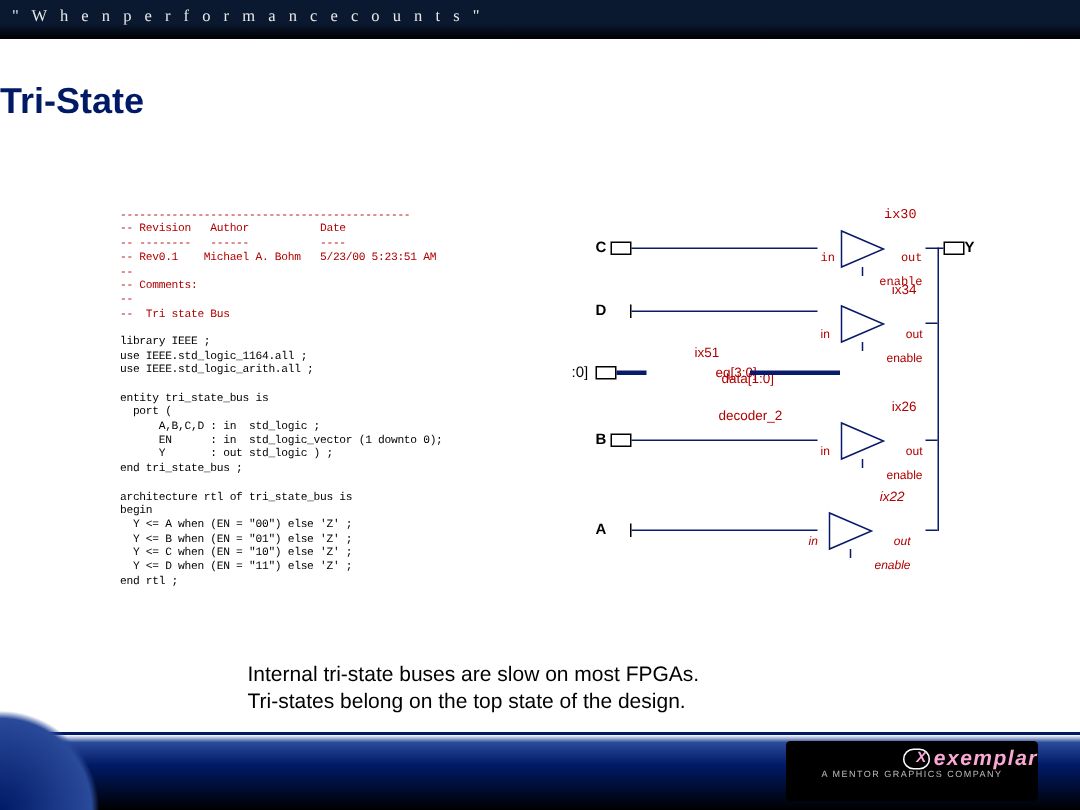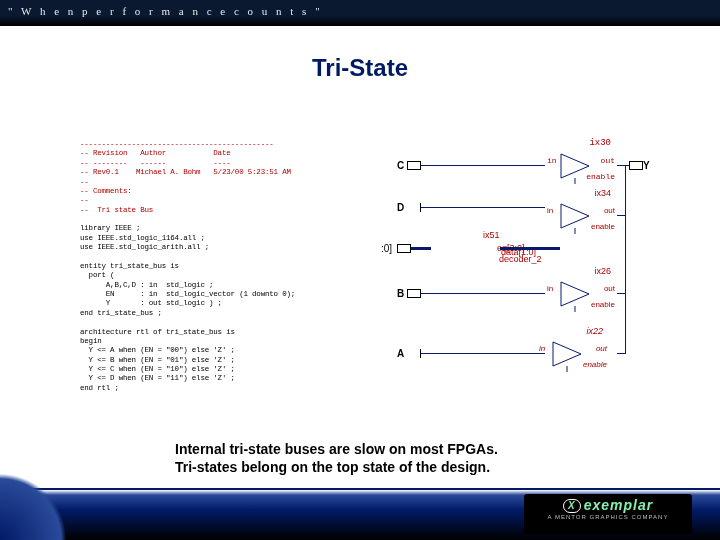--- a/index.html
+++ b/index.html
@@ -14,21 +14,21 @@
   .top-bar {
     height: 26px;
     background: linear-gradient(to bottom, #0a1830, #0a1830 60%, #000);
     color: #e8e8e8;
     font-size: 11px;
     letter-spacing: 3px;
     padding: 5px 8px;
     font-family: "Times New Roman", serif;
   }
   .title {
-    text-align: center;
+    text-align: left;
     font-size: 24px;
     font-weight: bold;
     color: #001a66;
     margin-top: 28px;
   }
   .content {
     position: absolute;
     top: 140px;
     left: 80px;
     width: 560px;
@@ -63,57 +63,57 @@
     position: absolute;
     top: -12px;
     right: 6px;
     font-size: 9px;
     color: #b00000;
   }
   .buf .in-lbl, .buf .out-lbl, .buf .en-lbl {
     position: absolute;
     font-size: 8px;
     color: #b00000;
+    margin-top: 12px;
   }
   .buf .in-lbl  { left: 2px;  top: 6px; }
   .buf .out-lbl { right: 2px; top: 6px; }
   .buf .en-lbl  { right: 2px; top: 22px; }
   .buf svg { position: absolute; left: 14px; top: 2px; }
   .wire {
     position: absolute;
     background: #0a1a6b;
   }
   .sig-label {
     position: absolute;
     font-size: 10px;
     font-family: Arial, sans-serif;
     font-weight: bold;
     color: #000;
   }
   .decoder-box {
     position: absolute;
     font-size: 9px;
     color: #b00000;
-    margin-left: 20px;
   }
   .thick { height: 3px; background: #0a1a6b; }
   .pad {
     position: absolute;
     width: 14px;
     height: 9px;
     border: 1px solid #000;
     background: #fff;
   }
   .bullets {
     position: absolute;
-    left: 175px;
+    left: 165px;
     top: 440px;
     width: 480px;
     font-size: 14px;
-    font-weight: bold;
+    font-weight: normal;
     color: #000;
     line-height: 1.3;
   }
   .footer {
     position: absolute;
     bottom: 0;
     left: 0;
     width: 720px;
     height: 52px;
     background: linear-gradient(to bottom, #fff 0%, #2a4a9a 10%, #001a66 40%, #000 100%);
@@ -129,21 +129,22 @@
     border-radius: 3px;
     color: #fff;
     text-align: center;
     padding-top: 3px;
   }
   .logo-box .brand {
     font-size: 14px;
     font-weight: bold;
     font-style: italic;
     letter-spacing: 1px;
-    color: #86efac;
+    color: #f9a8d4;
+    text-align: right;
   }
   .logo-box .sub {
     font-size: 6px;
     letter-spacing: 1px;
     color: #bbb;
     margin-top: 1px;
   }
   .logo-box .x {
     display: inline-block;
     width: 18px; height: 14px;
@@ -263,21 +264,21 @@
 
     <span class="sig-label" style="left:46px; top:113px; font-weight:normal;">:0]</span>
     <div class="pad" style="left:62px; top:114px;"></div>
 
     <span class="sig-label" style="left:308px; top:30px;">Y</span>
     <div class="pad" style="left:294px; top:31px;"></div>
 
     <span class="decoder-box" style="left:128px; top:100px;">ix51</span>
     <span class="decoder-box" style="left:98px; top:117px;padding-left:48px;">data[1:0]</span>
     <span class="decoder-box" style="left:142px; top:113px;">eq[3:0]</span>
-    <span class="decoder-box" style="left:112px; top:124px;padding-left:32px;">decoder_2</span>
+    <span class="decoder-box" style="left:112px; top:142px;padding-left:32px;">decoder_2</span>
 
     <div class="wire" style="left:86px; top:35px;  width:124px; height:1px;"></div>
     <div class="wire" style="left:86px; top:77px;  width:124px; height:1px;"></div>
     <div class="wire" style="left:86px; top:163px; width:124px; height:1px;"></div>
     <div class="wire" style="left:86px; top:223px; width:124px; height:1px;"></div>
 
     <div class="wire thick" style="left:76px;  top:117px; width:20px;"></div>
     <div class="wire thick" style="left:165px; top:117px; width:60px;"></div>
 
     <div class="wire" style="left:282px; top:35px;  width:12px; height:1px;"></div>

